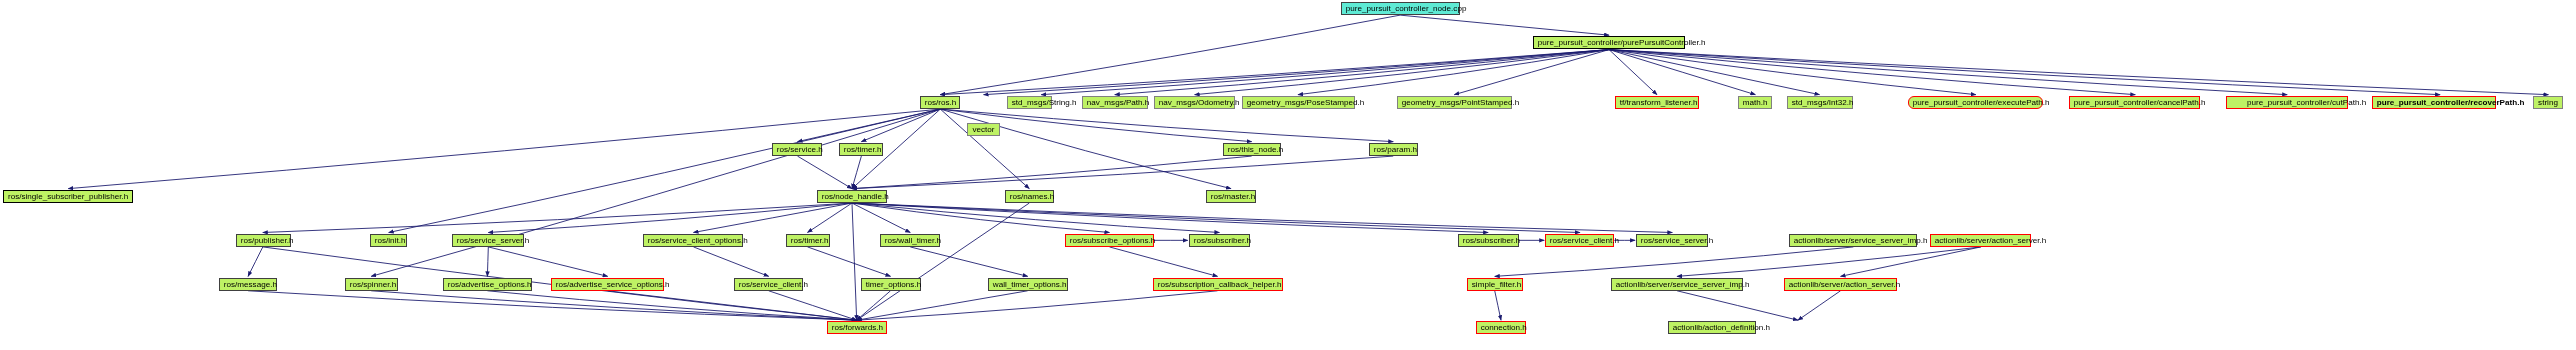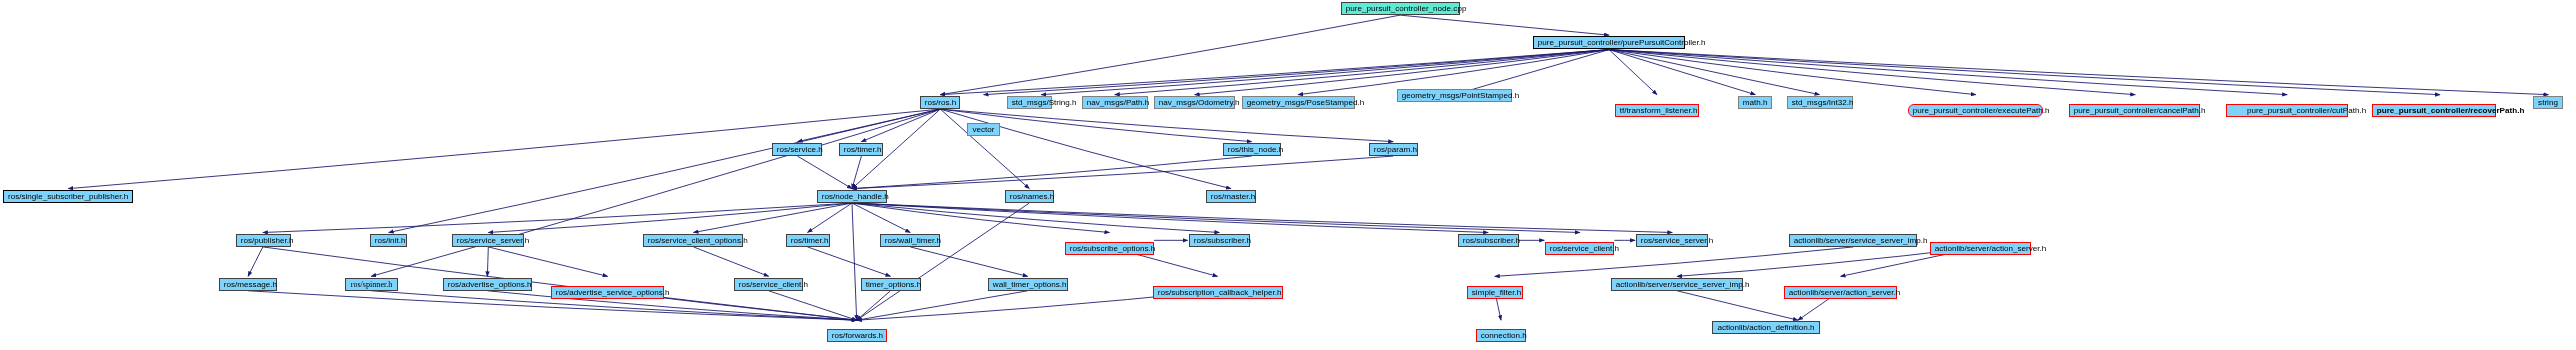--- a/index.html
+++ b/index.html
@@ -25,31 +25,30 @@
   }
   .node {
     position: absolute;
     box-sizing: border-box;
     height: 13px;
     line-height: 12px;
     text-align: center;
     white-space: nowrap;
     font-size: 8.1px;
     color: #000000;
-    background: #7dd3fc;
+    background: #bef264;
     border: 0.6px solid #808080;
     padding: 0 3.8px;
     z-index: 5;
   }
   .node.black {
     border: 0.6px solid #000000;
   }
   .node.red {
     border: 0.6px solid #ff0000;
-    margin-top: 8px;
   }
   .node.root {
     background: #5eead4;
     border: 0.6px solid #404040;
   }
   .node.thick {
     border-width: 1.3px;
     border-color: #404040;
   }
 </style>
@@ -136,21 +135,21 @@
   </svg>
   <div id="nodes">
       <div class="node root" style="left: 1341px; top: 1.9px; width: 119px;"><span>pure_pursuit_controller_node.cpp</span></div>
       <div class="node black" style="left: 1533px; top: 36px; width: 152px;"><span>pure_pursuit_controller/purePursuitController.h</span></div>
       <div class="node thick black" style="left: 920px; top: 96px; width: 40px;"><span>ros/ros.h</span></div>
       <div class="node " style="left: 967px; top: 92px; width: 33px; margin-top: 31px;"><span>vector</span></div>
       <div class="node " style="left: 1007px; top: 96px; width: 45px;"><span>std_msgs/String.h</span></div>
       <div class="node " style="left: 1082px; top: 96px; width: 66px;"><span>nav_msgs/Path.h</span></div>
       <div class="node " style="left: 1154px; top: 96px; width: 81px;"><span>nav_msgs/Odometry.h</span></div>
       <div class="node " style="left: 1242px; top: 96px; width: 113px;"><span>geometry_msgs/PoseStamped.h</span></div>
-      <div class="node " style="left: 1397px; top: 89px; width: 115px;"><span>geometry_msgs/PointStamped.h</span></div>
+      <div class="node " style="left: 1397px; top: 96px; width: 115px;"><span>geometry_msgs/PointStamped.h</span></div>
       <div class="node red" style="left: 1615px; top: 96px; width: 84px;"><span>tf/transform_listener.h</span></div>
       <div class="node " style="left: 1738px; top: 96px; width: 34px;"><span>math.h</span></div>
       <div class="node " style="left: 1787px; top: 96px; width: 66px;"><span>std_msgs/Int32.h</span></div>
       <div class="node red" style="left: 1908px; top: 96px; width: 135px; border-radius: 6px;"><span>pure_pursuit_controller/executePath.h</span></div>
       <div class="node red" style="left: 2069px; top: 96px; width: 131px;"><span>pure_pursuit_controller/cancelPath.h</span></div>
       <div class="node red" style="left: 2226px; top: 96px; width: 122px; padding-left: 20px;"><span>pure_pursuit_controller/cutPath.h</span></div>
       <div class="node red" style="left: 2372px; top: 96px; width: 124px; font-weight: bold;"><span>pure_pursuit_controller/recoverPath.h</span></div>
       <div class="node " style="left: 2533px; top: 96px; width: 30px;"><span>string</span></div>
       <div class="node thick black" style="left: 772px; top: 143px; width: 50px;"><span>ros/service.h</span></div>
       <div class="node thick black" style="left: 839px; top: 143px; width: 44px;"><span>ros/timer.h</span></div>
@@ -167,28 +166,28 @@
       <div class="node thick black" style="left: 786px; top: 234px; width: 44px;"><span>ros/timer.h</span></div>
       <div class="node thick black" style="left: 880px; top: 234px; width: 60px;"><span>ros/wall_timer.h</span></div>
       <div class="node red" style="left: 1065px; top: 234px; width: 89px;"><span>ros/subscribe_options.h</span></div>
       <div class="node thick black" style="left: 1189px; top: 234px; width: 61px;"><span>ros/subscriber.h</span></div>
       <div class="node thick black" style="left: 1458px; top: 234px; width: 61px;"><span>ros/subscriber.h</span></div>
       <div class="node red" style="left: 1545px; top: 234px; width: 69px;"><span>ros/service_client.h</span></div>
       <div class="node thick black" style="left: 1636px; top: 234px; width: 72px;"><span>ros/service_server.h</span></div>
       <div class="node thick black" style="left: 1789px; top: 234px; width: 128px;"><span>actionlib/server/service_server_imp.h</span></div>
       <div class="node red" style="left: 1930px; top: 234px; width: 101px;"><span>actionlib/server/action_server.h</span></div>
       <div class="node thick black" style="left: 219px; top: 278px; width: 58px;"><span>ros/message.h</span></div>
-      <div class="node thick black" style="left: 345px; top: 278px; width: 53px; font-family: Liberation Serif, serif;"><span>ros/spinner.h</span></div>
+      <div class="node thick black" style="left: 345px; top: 278px; width: 53px;"><span>ros/spinner.h</span></div>
       <div class="node thick black" style="left: 443px; top: 278px; width: 89px;"><span>ros/advertise_options.h</span></div>
       <div class="node red" style="left: 551px; top: 278px; width: 113px;"><span>ros/advertise_service_options.h</span></div>
       <div class="node thick black" style="left: 734px; top: 278px; width: 69px;"><span>ros/service_client.h</span></div>
       <div class="node thick black" style="left: 861px; top: 278px; width: 60px;"><span>timer_options.h</span></div>
       <div class="node thick black" style="left: 988px; top: 278px; width: 80px;"><span>wall_timer_options.h</span></div>
       <div class="node red" style="left: 1153px; top: 278px; width: 130px;"><span>ros/subscription_callback_helper.h</span></div>
       <div class="node red" style="left: 1467px; top: 278px; width: 56px;"><span>simple_filter.h</span></div>
       <div class="node thick black" style="left: 1611px; top: 278px; width: 132px;"><span>actionlib/server/service_server_imp.h</span></div>
       <div class="node red" style="left: 1784px; top: 278px; width: 113px;"><span>actionlib/server/action_server.h</span></div>
       <div class="node red" style="left: 827px; top: 321px; width: 60px;"><span>ros/forwards.h</span></div>
       <div class="node red" style="left: 1476px; top: 321px; width: 50px;"><span>connection.h</span></div>
-      <div class="node thick black" style="left: 1712px; top: 321px; width: 108px;"><span>actionlib/action_definition.h</span></div>
+      <div class="node thick black" style="left: 1668px; top: 321px; width: 88px;"><span>actionlib/action_definition.h</span></div>
     </div>
 </div>
 
 
 </body></html>

